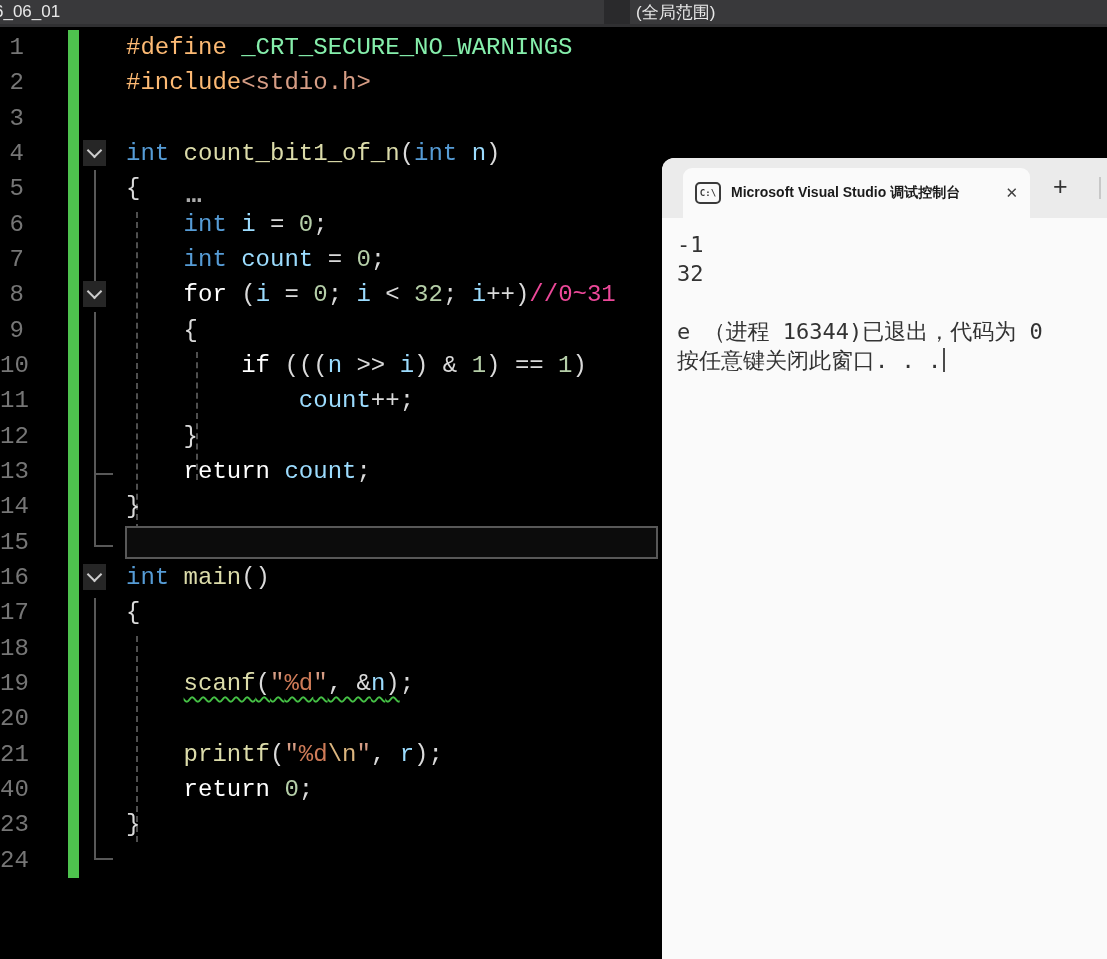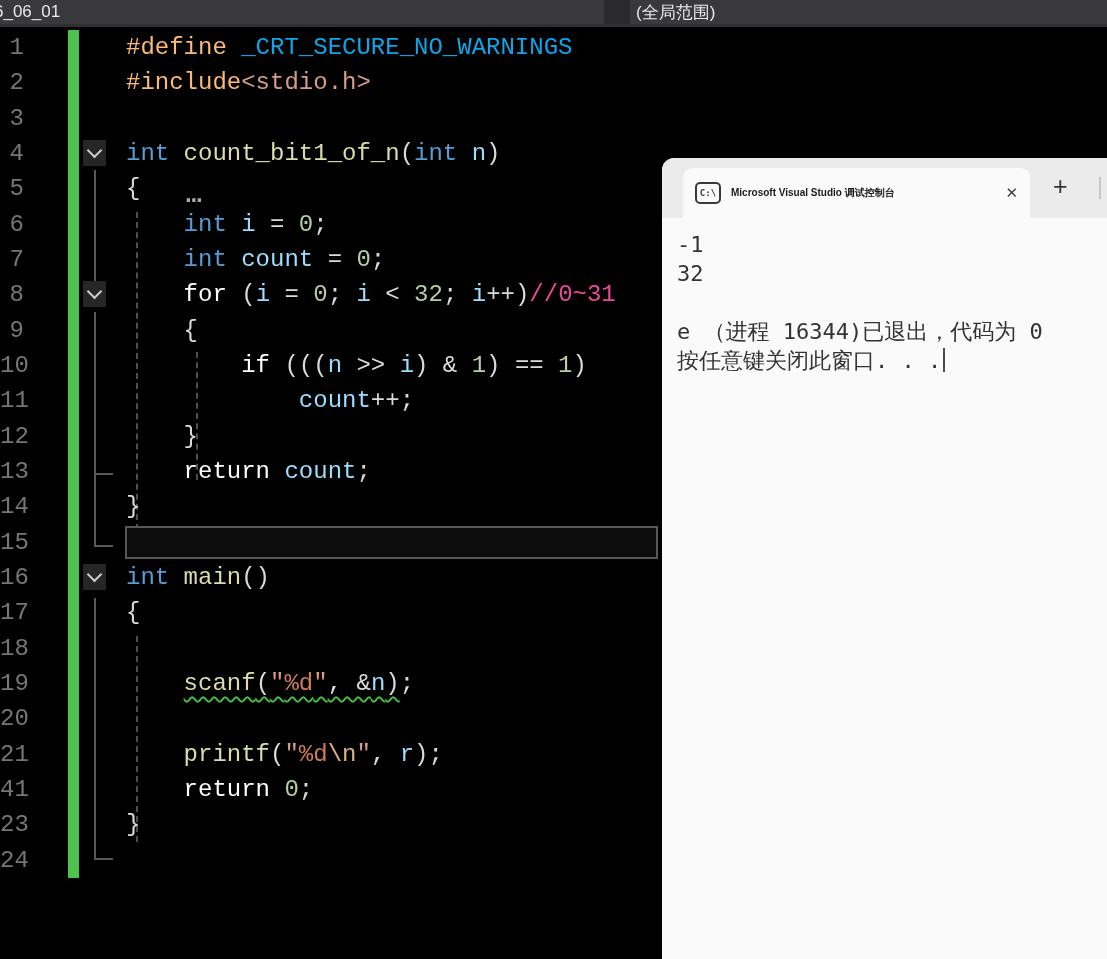--- a/index.html
+++ b/index.html
@@ -24,21 +24,21 @@
   .row{position:relative;height:35.333px;line-height:35.333px;white-space:pre;
        font-family:"Liberation Mono","DejaVu Sans Mono",monospace;font-size:24px;}
   .lnum{position:absolute;left:0;top:0;width:24px;text-align:right;color:#767676;}
   .codeln{position:absolute;left:126px;top:0;}
   .fold{position:absolute;left:83px;top:4px;width:23px;height:26px;background:#262626;}
   .chev{display:block;width:9px;height:9px;border-right:2.5px solid #cccccc;border-bottom:2.5px solid #cccccc;
         transform:rotate(45deg);margin:5px auto 0;}
   .cur-box{position:absolute;left:125px;top:1px;width:529px;height:29px;border:2px solid #585858;background:#0c0c0c;}
 
   
-  .tok-pp{color:#fdba74}.tok-mac{color:#0ea5e9}.tok-k{color:#569cd6}.tok-kc{color:#ffffff}
+  .tok-pp{color:#fdba74}.tok-mac{color:#86efac}.tok-k{color:#569cd6}.tok-kc{color:#ffffff}
   .tok-str{color:#d69d85}.tok-fmt{color:#ce7b58}.tok-esc{color:#dcb67f}.tok-num{color:#b5cea8}
   .tok-com{color:#ec4899}.tok-fn{color:#dcdcaa}.tok-var{color:#9cdcfe}.tok-op{color:#dadada}
   .tok-sq{text-decoration-line:underline;text-decoration-style:wavy;text-decoration-color:#45c145;
           text-decoration-thickness:2px;text-underline-offset:6px;}
 
   
   .vguide{position:absolute;width:2px;background:#585858;}
   .hfoot{position:absolute;height:2px;background:#585858;}
   .dguide{position:absolute;width:0;border-left:2px dashed #4f4f4f;}
   .hint-dots{position:absolute;left:186px;top:150px;color:#aaaaaa;font-size:26px;font-weight:bold;
@@ -48,21 +48,21 @@
   .console{position:absolute;left:662px;top:158px;width:445px;height:801px;background:#fafafa;
            border-top-left-radius:12px;overflow:hidden;}
   .console-titlebar{position:absolute;left:0;top:0;width:100%;height:60px;background:#ebebeb;
                     border-top-left-radius:12px;}
   .console-tab{position:absolute;left:21px;top:10px;width:347px;height:50px;background:#fafafa;
                border-radius:9px 9px 0 0;display:flex;align-items:center;padding:0 12px;box-sizing:border-box;}
   .cmd-icon{width:26px;height:22px;border:2px solid #3a3a3a;border-radius:5px;display:flex;
             align-items:center;justify-content:center;flex:none;box-sizing:border-box;}
   .cmd-icon i{font-style:normal;font-size:9px;font-weight:bold;color:#3a3a3a;
               font-family:"DejaVu Sans Mono",monospace;}
-  .tab-title{margin-left:10px;font-size:10px;font-weight:600;color:#1b1b1b;white-space:nowrap;
+  .tab-title{margin-left:10px;font-size:14px;font-weight:600;color:#1b1b1b;white-space:nowrap;
              overflow:hidden;flex:1;}
   .tab-close{margin-left:8px;font-size:15px;color:#404040;flex:none;cursor:default;}
   .new-tab{position:absolute;left:391px;top:14px;font-size:25px;font-weight:300;color:#333;}
   .tb-divider{position:absolute;left:437px;top:19px;width:2px;height:22px;background:#c8c8c8;}
   .console-body{position:absolute;left:0;top:60px;width:100%;height:741px;padding:12px 0 0 15px;
                 box-sizing:border-box;font-family:"DejaVu Sans Mono",monospace;font-size:22px;
                 color:#333333;overflow:hidden;}
   .cline{height:29px;line-height:29px;white-space:pre;}
   .ccursor{display:inline-block;width:2px;height:24px;background:#4a4a4a;vertical-align:-4px;margin-left:2px;}
 </style>
@@ -110,21 +110,21 @@
       <div class="row"><span class="lnum">12</span><span class="codeln"><span class="tok-op">    }</span></span></div>
       <div class="row"><span class="lnum">13</span><span class="codeln"><span class="tok-op">    </span><span class="tok-kc">return </span><span class="tok-var">count</span><span class="tok-op">;</span></span></div>
       <div class="row"><span class="lnum">14</span><span class="codeln"><span class="tok-op">}</span></span></div>
       <div class="row"><div class="cur-box"></div><span class="lnum">15</span><span class="codeln"></span></div>
       <div class="row"><span class="lnum">16</span><span class="fold"><i class="chev"></i></span><span class="codeln"><span class="tok-k">int </span><span class="tok-fn">main</span><span class="tok-op">()</span></span></div>
       <div class="row"><span class="lnum">17</span><span class="codeln"><span class="tok-op">{</span></span></div>
       <div class="row"><span class="lnum">18</span></div>
       <div class="row"><span class="lnum">19</span><span class="codeln"><span class="tok-op">    </span><span class="tok-fn tok-sq">scanf</span><span class="tok-op tok-sq">(</span><span class="tok-str tok-sq">"</span><span class="tok-fmt tok-sq">%d</span><span class="tok-str tok-sq">"</span><span class="tok-op tok-sq">, &amp;</span><span class="tok-var tok-sq">n</span><span class="tok-op tok-sq">)</span><span class="tok-op">;</span></span></div>
       <div class="row"><span class="lnum">20</span></div>
       <div class="row"><span class="lnum">21</span><span class="codeln"><span class="tok-op">    </span><span class="tok-fn">printf</span><span class="tok-op">(</span><span class="tok-str">"</span><span class="tok-fmt">%d</span><span class="tok-esc">\n</span><span class="tok-str">"</span><span class="tok-op">, </span><span class="tok-var">r</span><span class="tok-op">);</span></span></div>
-      <div class="row"><span class="lnum">41</span><span class="codeln"><span class="tok-op">    </span><span class="tok-kc">return </span><span class="tok-num">0</span><span class="tok-op">;</span></span></div>
+      <div class="row"><span class="lnum">40</span><span class="codeln"><span class="tok-op">    </span><span class="tok-kc">return </span><span class="tok-num">0</span><span class="tok-op">;</span></span></div>
       <div class="row"><span class="lnum">23</span><span class="codeln"><span class="tok-op">}</span></span></div>
       <div class="row"><span class="lnum">24</span><span class="codeln"></span></div>
     </div>
 
   <div class="hint-dots">…</div>
 </div>
 
 <div class="console">
   <div class="console-titlebar">
     <div class="console-tab">

